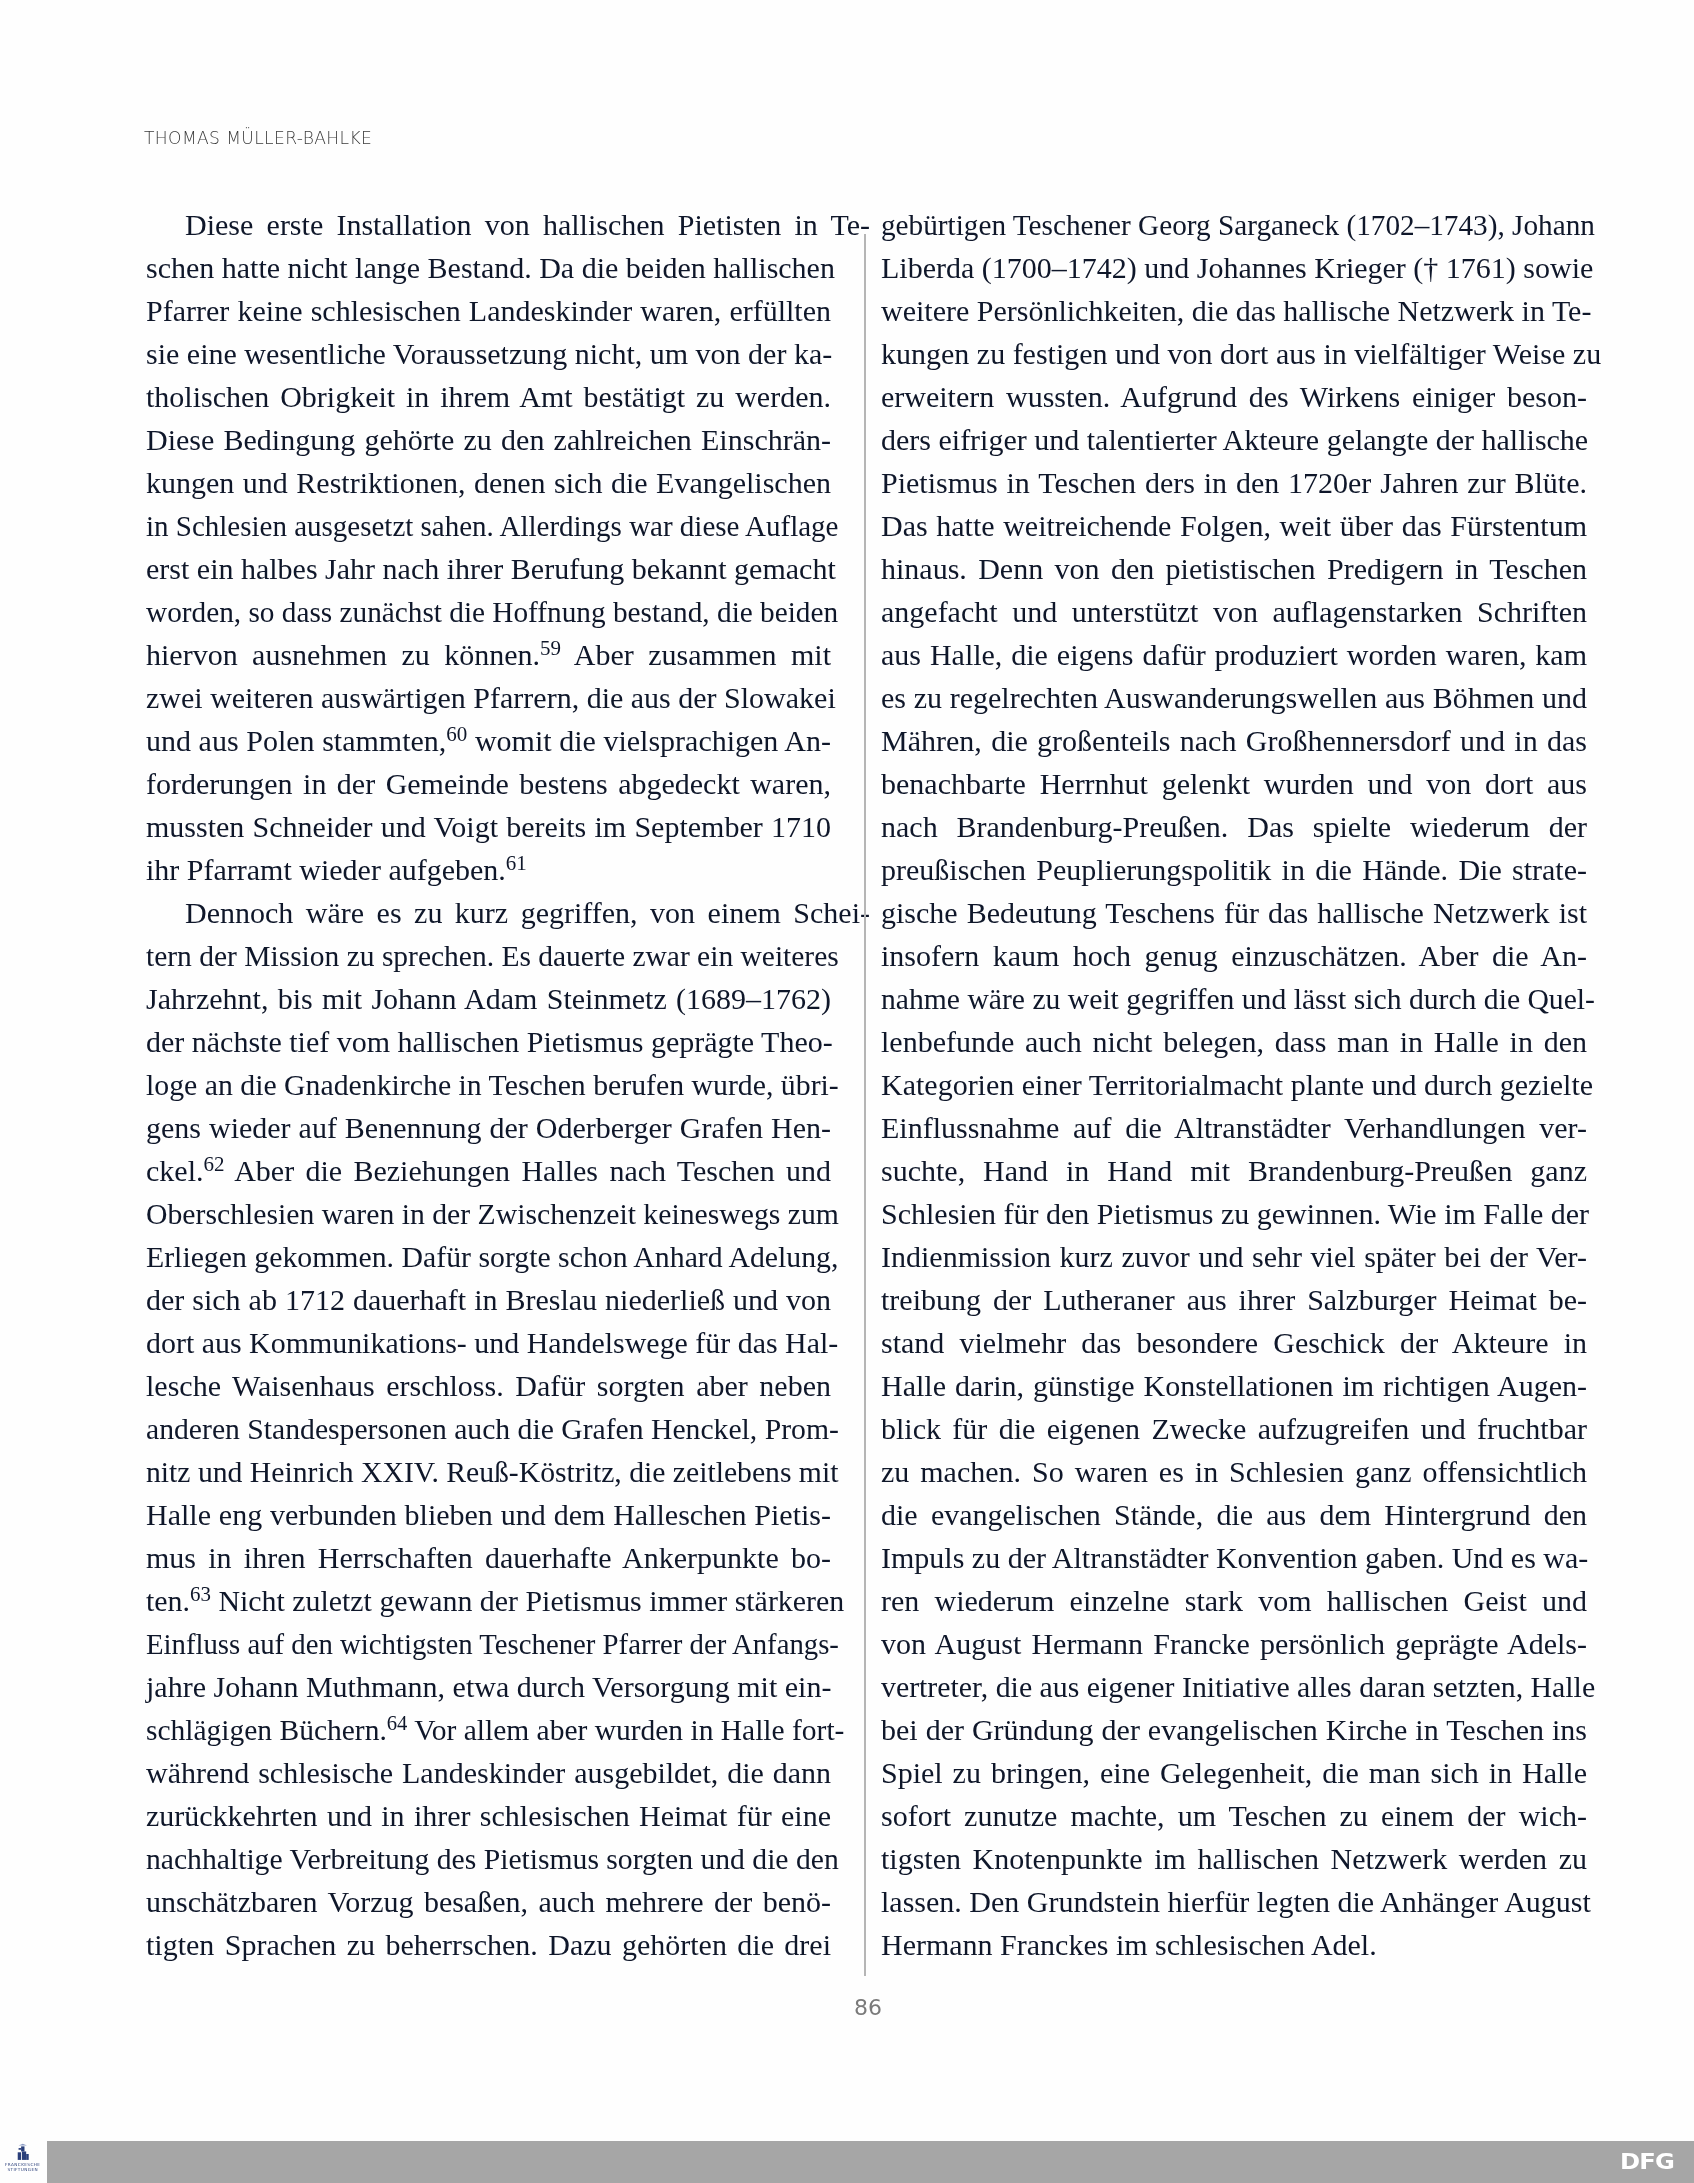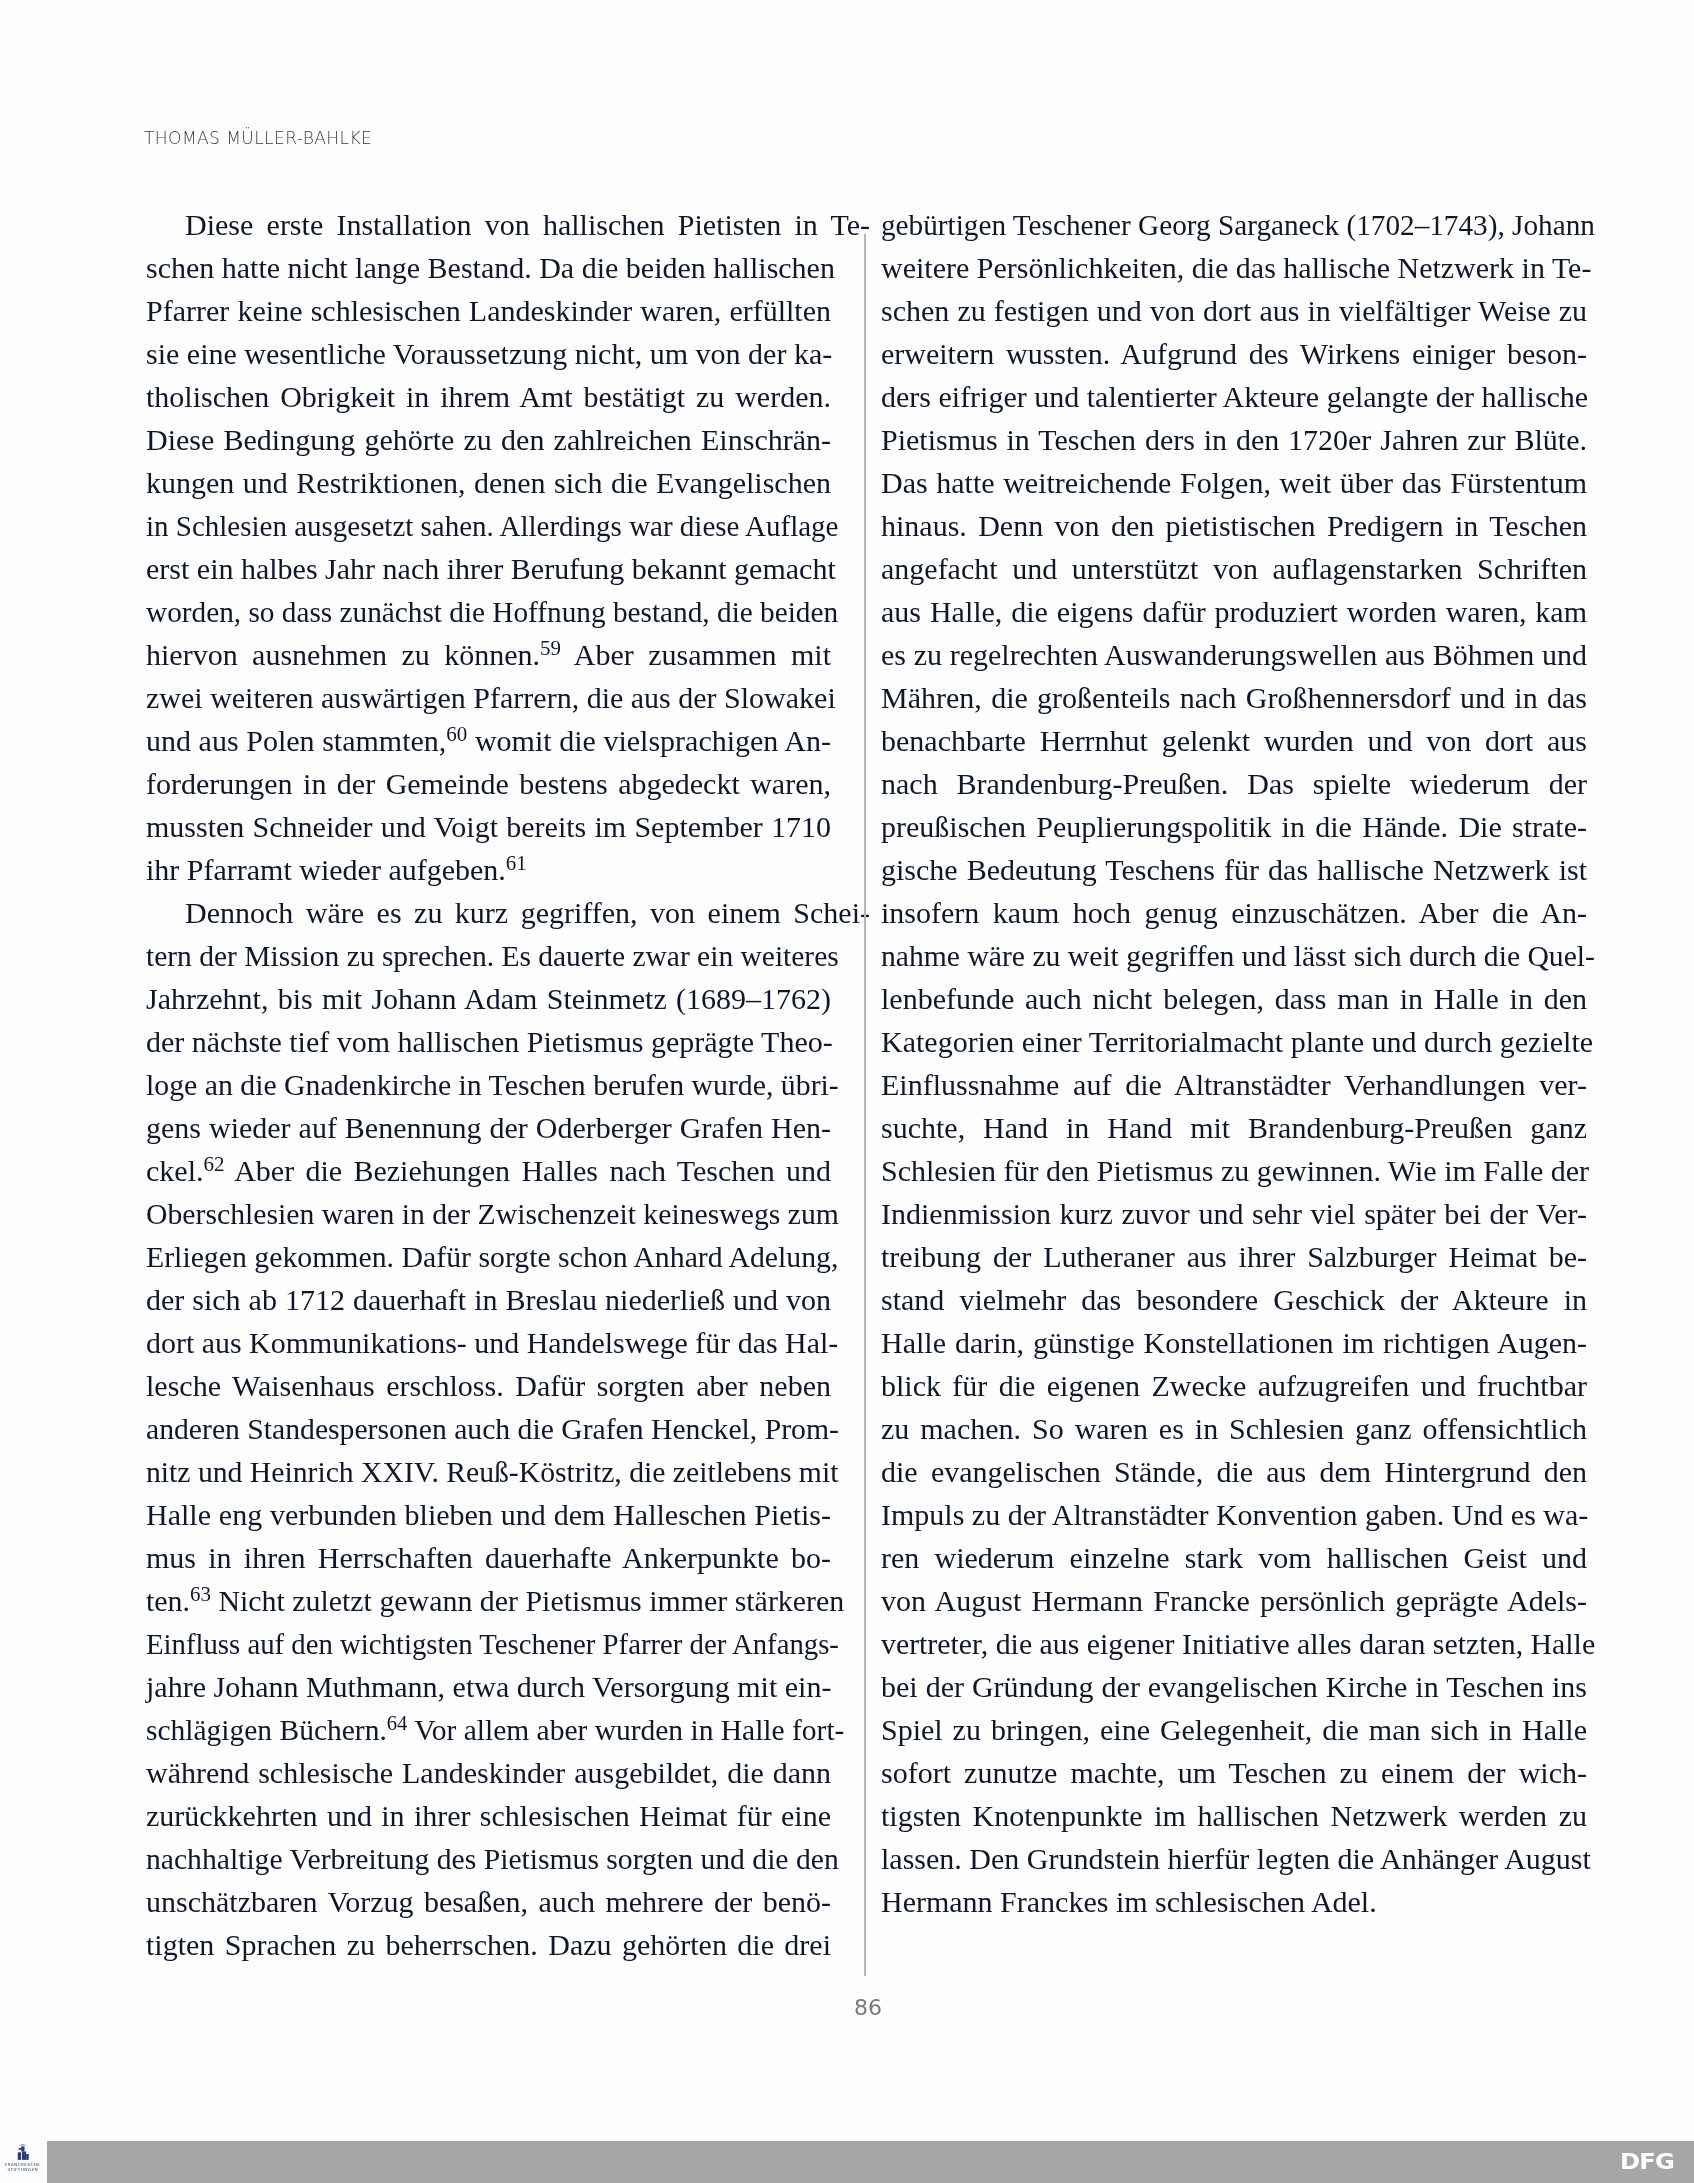--- a/index.html
+++ b/index.html
@@ -100,22 +100,23 @@
       <div class="line" style="text-align: left; text-align-last: left; display: block; width: 696px; transform: scaleX(0.983);"><span>schlägigen Büchern.</span><sup class="fn">64</sup><span> Vor allem aber wurden in Halle fort-</span></div>
       <div class="line" style="text-align: justify; text-align-last: justify; display: block; width: 685px;"><span>während schlesische Landeskinder ausgebildet, die dann</span></div>
       <div class="line" style="text-align: justify; text-align-last: justify; display: block; width: 685px;"><span>zurückkehrten und in ihrer schlesischen Heimat für eine</span></div>
       <div class="line" style="text-align: left; text-align-last: left; display: block; width: 693px; transform: scaleX(0.9878);"><span>nachhaltige Verbreitung des Pietismus sorgten und die den</span></div>
       <div class="line" style="text-align: justify; text-align-last: justify; display: block; width: 685px;"><span>unschätzbaren Vorzug besaßen, auch mehrere der benö-</span></div>
       <div class="line" style="text-align: justify; text-align-last: justify; display: block; width: 685px;"><span>tigten Sprachen zu beherrschen. Dazu gehörten die drei</span></div>
     </div>
   <div class="divider"></div>
   <div class="col right" id="col-right">
       <div class="line" style="text-align: left; text-align-last: left; display: block; width: 724px; transform: scaleX(0.9743);"><span>gebürtigen Teschener Georg Sarganeck (1702–1743), Johann</span></div>
+      <div class="line" style="text-align: justify; text-align-last: justify; display: block; width: 706px;"><span>Liberda (1700–1742) und Johannes Krieger († 1761) sowie</span></div>
       <div class="line" style="text-align: justify; text-align-last: justify; display: block; width: 706px;"><span>weitere Persönlichkeiten, die das hallische Netzwerk in Te-</span></div>
-      <div class="line" style="text-align: justify; text-align-last: justify; display: block; width: 706px;"><span>schen zu festigen und von dort aus in vielfältiger Weise zu</span></div>
+      <div class="line" style="text-align: justify; text-align-last: justify; display: block; width: 706px;"><span>kungen zu festigen und von dort aus in vielfältiger Weise zu</span></div>
       <div class="line" style="text-align: justify; text-align-last: justify; display: block; width: 706px;"><span>erweitern wussten. Aufgrund des Wirkens einiger beson-</span></div>
       <div class="line" style="text-align: justify; text-align-last: justify; display: block; width: 706px;"><span>ders eifriger und talentierter Akteure gelangte der hallische</span></div>
       <div class="line" style="text-align: justify; text-align-last: justify; display: block; width: 706px;"><span>Pietismus in Teschen ders in den 1720er Jahren zur Blüte.</span></div>
       <div class="line" style="text-align: justify; text-align-last: justify; display: block; width: 706px;"><span>Das hatte weitreichende Folgen, weit über das Fürstentum</span></div>
       <div class="line" style="text-align: justify; text-align-last: justify; display: block; width: 706px;"><span>hinaus. Denn von den pietistischen Predigern in Teschen</span></div>
       <div class="line" style="text-align: justify; text-align-last: justify; display: block; width: 706px;"><span>angefacht und unterstützt von auflagenstarken Schriften</span></div>
       <div class="line" style="text-align: justify; text-align-last: justify; display: block; width: 706px;"><span>aus Halle, die eigens dafür produziert worden waren, kam</span></div>
       <div class="line" style="text-align: justify; text-align-last: justify; display: block; width: 706px;"><span>es zu regelrechten Auswanderungswellen aus Böhmen und</span></div>
       <div class="line" style="text-align: justify; text-align-last: justify; display: block; width: 706px;"><span>Mähren, die großenteils nach Großhennersdorf und in das</span></div>
       <div class="line" style="text-align: justify; text-align-last: justify; display: block; width: 706px;"><span>benachbarte Herrnhut gelenkt wurden und von dort aus</span></div>

